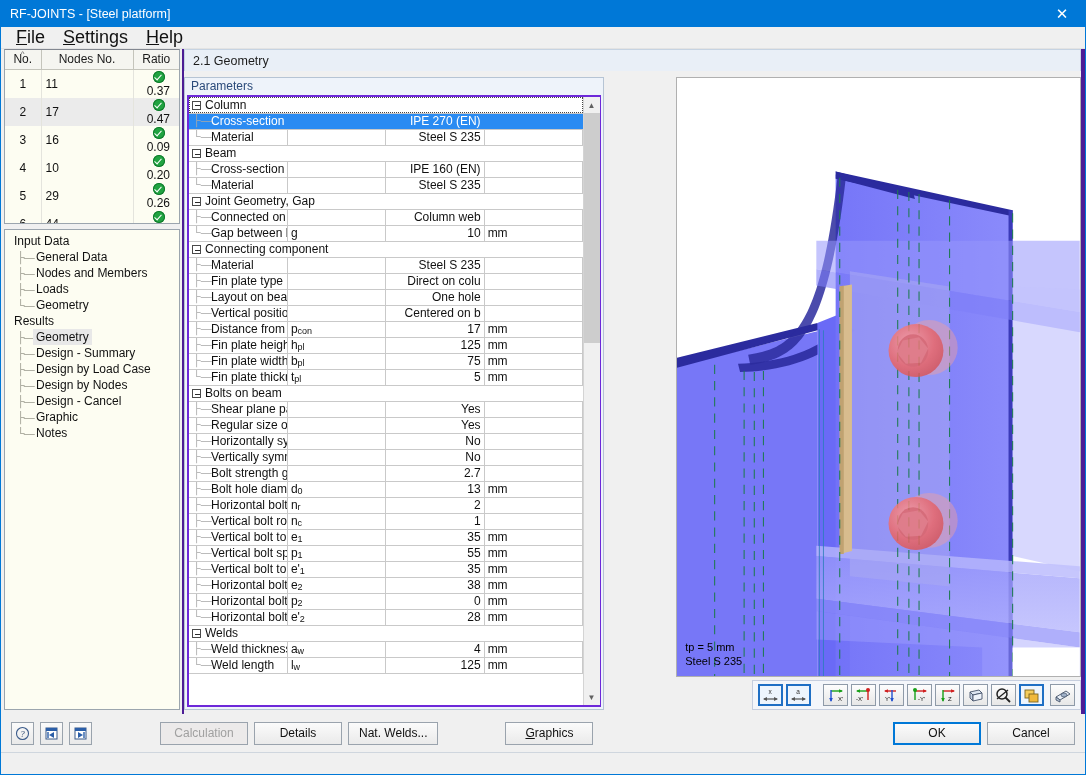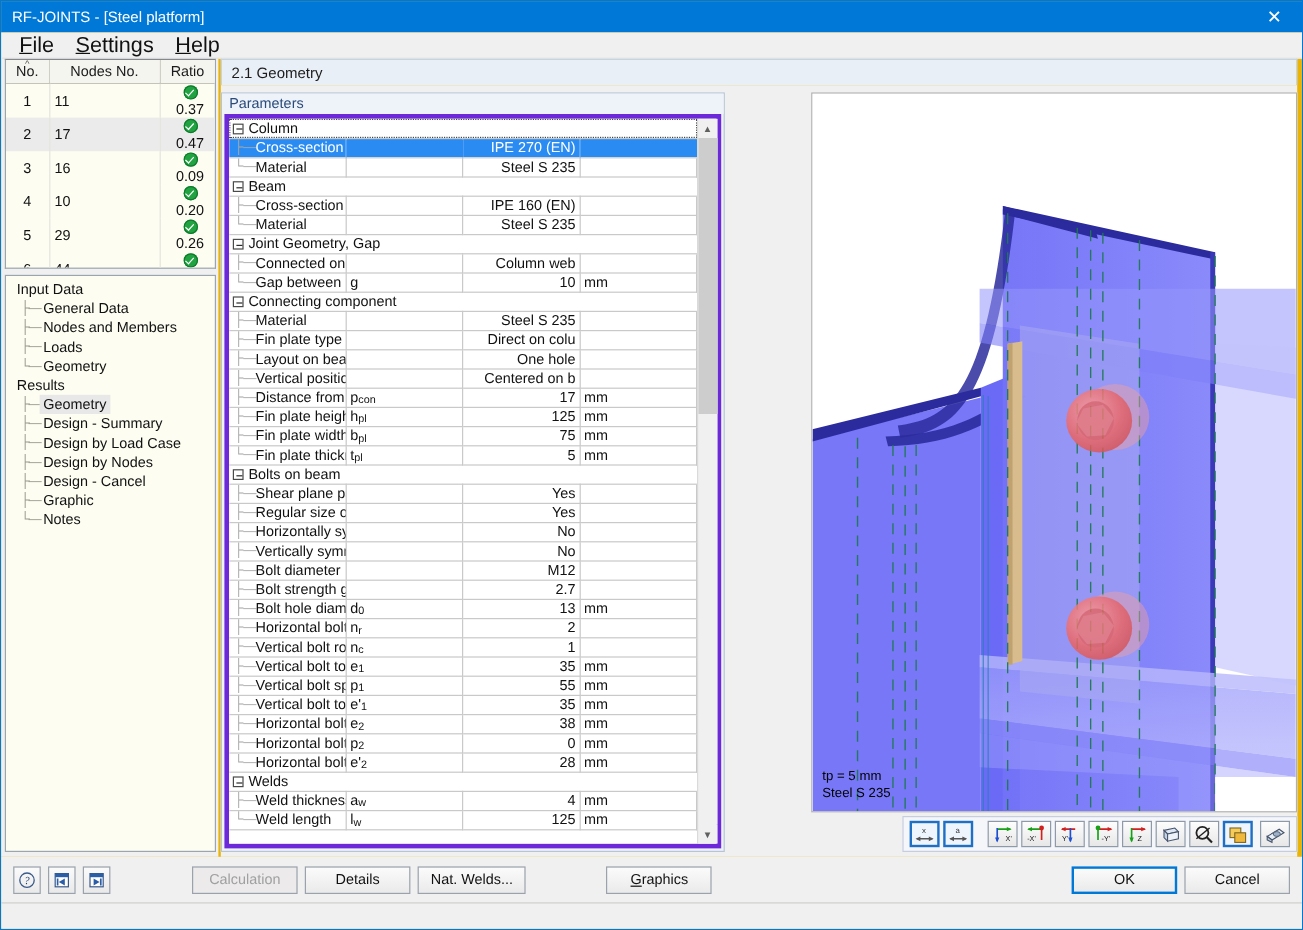--- a/index.html
+++ b/index.html
@@ -6,21 +6,21 @@
   html, body {
     margin: 0; padding: 0;
     width: 1086px; height: 775px;
     overflow: hidden;
     font-family: "Liberation Sans", sans-serif;
     font-size: 12px;
     background: #f0f0f0;
   }
   .window {
     position: absolute; inset: 0;
-    background: #eab308;
+    background: #4c1d95;
     border: 1px solid #0078d7;
     display: flex; flex-direction: column;
   }
   
   .titlebar {
     height: 26px; background: #0078d7; color: #fff;
     display: flex; align-items: center;
     padding-left: 9px; font-size: 12.5px;
     flex: 0 0 26px;
   }
@@ -131,21 +131,21 @@
     display: flex; flex-direction: column;
     background: #eef3fa; border: 1px solid #b6c4d4;
   }
   .params-title {
     height: 17px; flex: 0 0 17px; padding-left: 6px;
     font-size: 12px; color: #2a4a7a; line-height: 17px;
     background: #eef3fa;
   }
   .params-grid-outer {
     flex: 1; min-height: 0; display: flex;
-    background: #fff; border: 4px solid #6d28d9; margin: 0 2px 2px 2px;
+    background: #fff; border: 2px solid #6d28d9; margin: 0 2px 2px 2px;
   }
   .params-grid {
     flex: 1; min-width: 0; overflow: hidden; background: #fff;
   }
   table.ptab { width: 100%; border-collapse: collapse; table-layout: fixed; }
   table.ptab td {
     height: 16px; font-size: 12px; color: #111;
     border-right: 1px solid #c9c9c9; border-bottom: 1px solid #c9c9c9;
     padding: 0 3px; overflow: hidden; white-space: nowrap;
   }
@@ -501,26 +501,20 @@
                       <td class="c-val">No</td>
                       <td class="c-unit"></td>
                     </tr>
                     <tr class="item">
                       <td class="c-label"><span class="dash">├—</span>Vertically symmetrical placement</td>
                       <td class="c-sym"></td>
                       <td class="c-val">No</td>
                       <td class="c-unit"></td>
                     </tr>
                     <tr class="item">
-                      <td class="c-label"><span class="dash">├—</span>Bolt diameter</td>
-                      <td class="c-sym"></td>
-                      <td class="c-val">M12</td>
-                      <td class="c-unit"></td>
-                    </tr>
-                    <tr class="item">
                       <td class="c-label"><span class="dash">├—</span>Bolt strength grade</td>
                       <td class="c-sym"></td>
                       <td class="c-val">2.7</td>
                       <td class="c-unit"></td>
                     </tr>
                     <tr class="item">
                       <td class="c-label"><span class="dash">├—</span>Bolt hole diameter</td>
                       <td class="c-sym">d<sub>0</sub></td>
                       <td class="c-val">13</td>
                       <td class="c-unit">mm</td>

